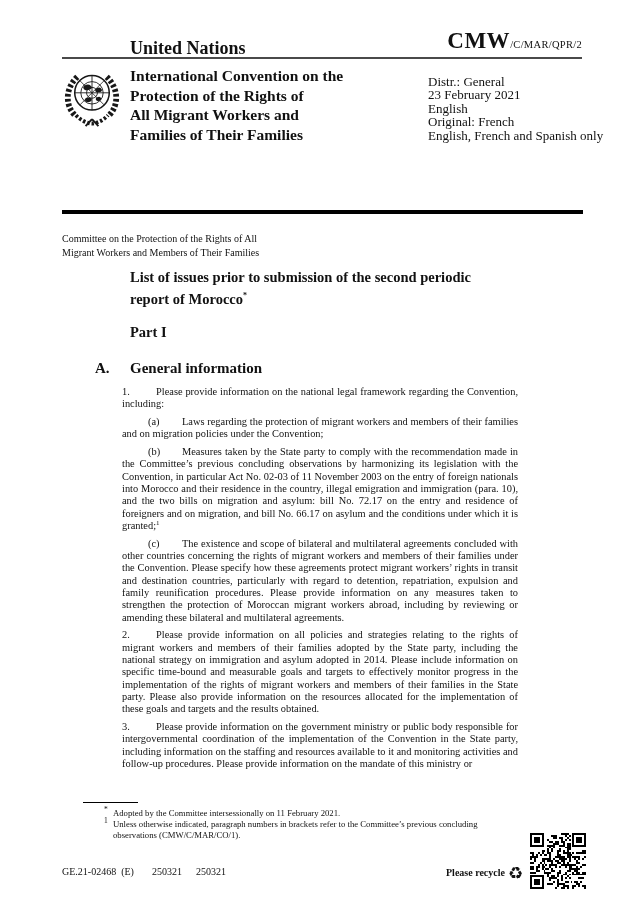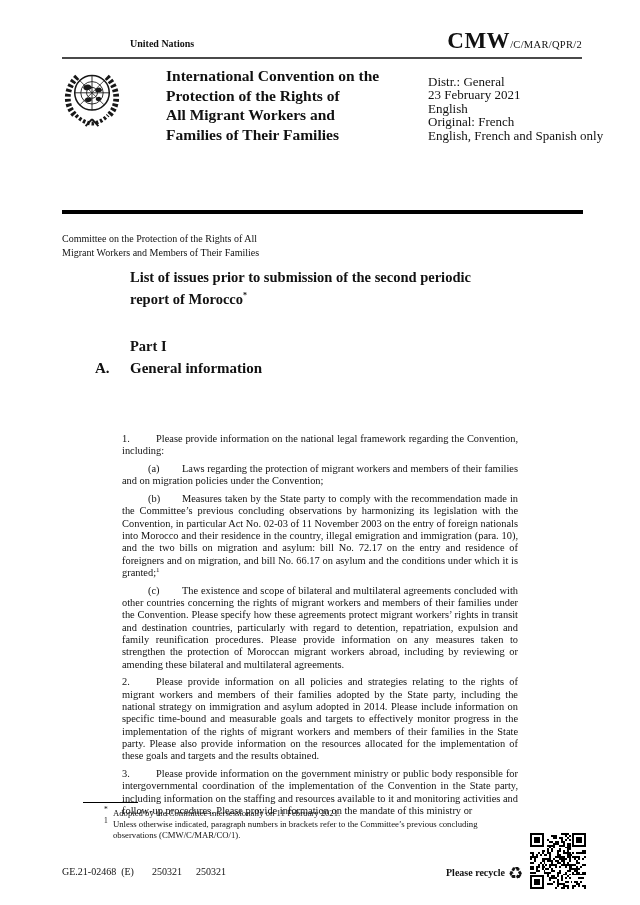--- a/index.html
+++ b/index.html
@@ -3,41 +3,41 @@
 <meta charset="utf-8">
 <style>
   * { margin:0; padding:0; box-sizing:border-box; }
   html,body { background:#ffffff; }
   body { font-family:"Liberation Serif","DejaVu Serif",serif; color:#111; }
   .page {
     position:relative; width:640px; height:905px; margin:0 auto;
     background:#fff; overflow:hidden;
   }
   
-  .org-name { position:absolute; left:130px; top:38px; font-size:10px; font-weight:bold; }
+  .org-name { position:absolute; left:130px; top:38px; font-size:18px; font-weight:bold; }
   .doc-symbol { position:absolute; right:58px; top:28px; white-space:nowrap; }
   .doc-symbol .big { font-size:23px; font-weight:bold; letter-spacing:.5px; }
   .doc-symbol .small { font-size:10.5px; letter-spacing:.3px; }
   .rule-thin { position:absolute; left:62px; top:57px; width:520px; height:2px; background:#4a4a4a; }
   .emblem { position:absolute; left:60px; top:63px; width:64px; height:66px; }
   .masthead-title { position:absolute; left:130px; top:66px; width:300px;
-    font-size:15.5px; font-weight:bold; line-height:19.5px;margin-left:36px; }
+    font-size:15.5px; font-weight:bold; line-height:19.5px; }
   .distr-block { position:absolute; left:428px; top:75px; font-size:13px; line-height:13.4px; }
   .rule-thick { position:absolute; left:62px; top:210px; width:521px; height:3.5px; background:#000; }
   
   .committee { position:absolute; left:62px; top:232px; font-size:10px; font-weight:normal; line-height:14px; }
   .doc-title { position:absolute; left:130px; top:268px; width:400px;
     font-size:14.5px; font-weight:bold; line-height:18.5px; }
   .doc-title sup { font-size:8px; vertical-align:super; }
-  .part-heading { position:absolute; left:130px; top:324px; font-size:14.5px; font-weight:bold;margin-top:14px; }
+  .part-heading { position:absolute; left:130px; top:324px; font-size:14.5px; font-weight:bold; }
   .section-heading { position:absolute; left:95px; top:360px; font-size:15px; font-weight:bold; }
   .section-heading .sec-label { display:inline-block; width:35px; }
   
   .body-col { position:absolute; left:122px; top:386px; width:396px;
-    font-size:10.4px; line-height:12.3px; text-align:justify;margin-top:47px; }
+    font-size:10.4px; line-height:12.3px; text-align:justify; }
   .body-col p { margin-bottom:5.5px; }
   .para-label { display:inline-block; width:34px; text-align:left; }
   p.lettered { text-indent:26px; }
   p.lettered .para-label { text-indent:0; }
   .fn-ref { font-size:7px; vertical-align:super; line-height:0; }
   
   .fn-rule { position:absolute; left:83px; top:802px; width:55px; height:1.2px; background:#000; }
   .footnotes { position:absolute; left:104px; top:808px; width:392px;
     font-size:8.7px; line-height:11.2px; }
   .footnotes .fn { padding-left:9px; text-indent:-9px; }

